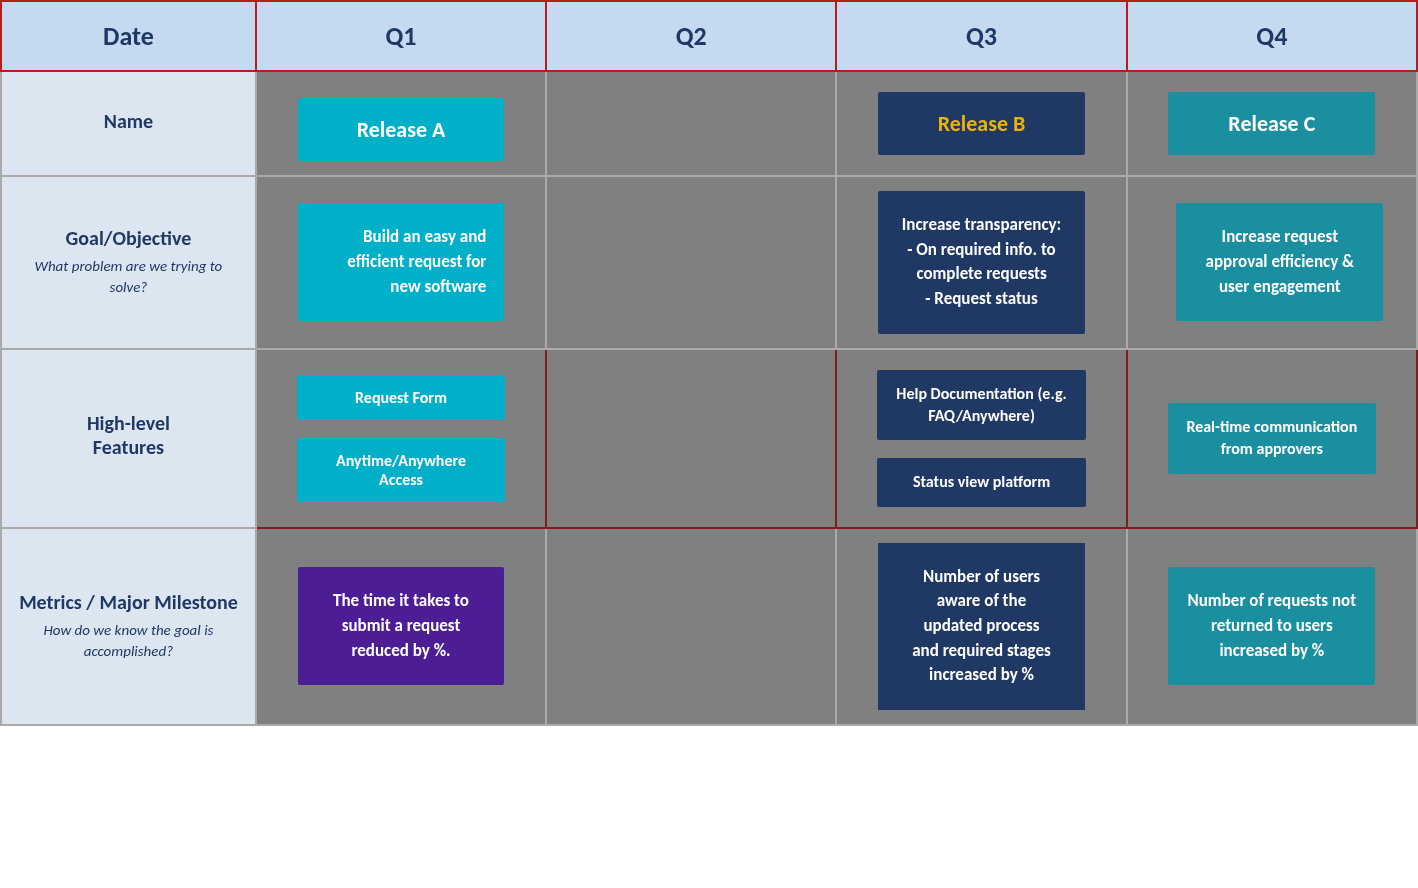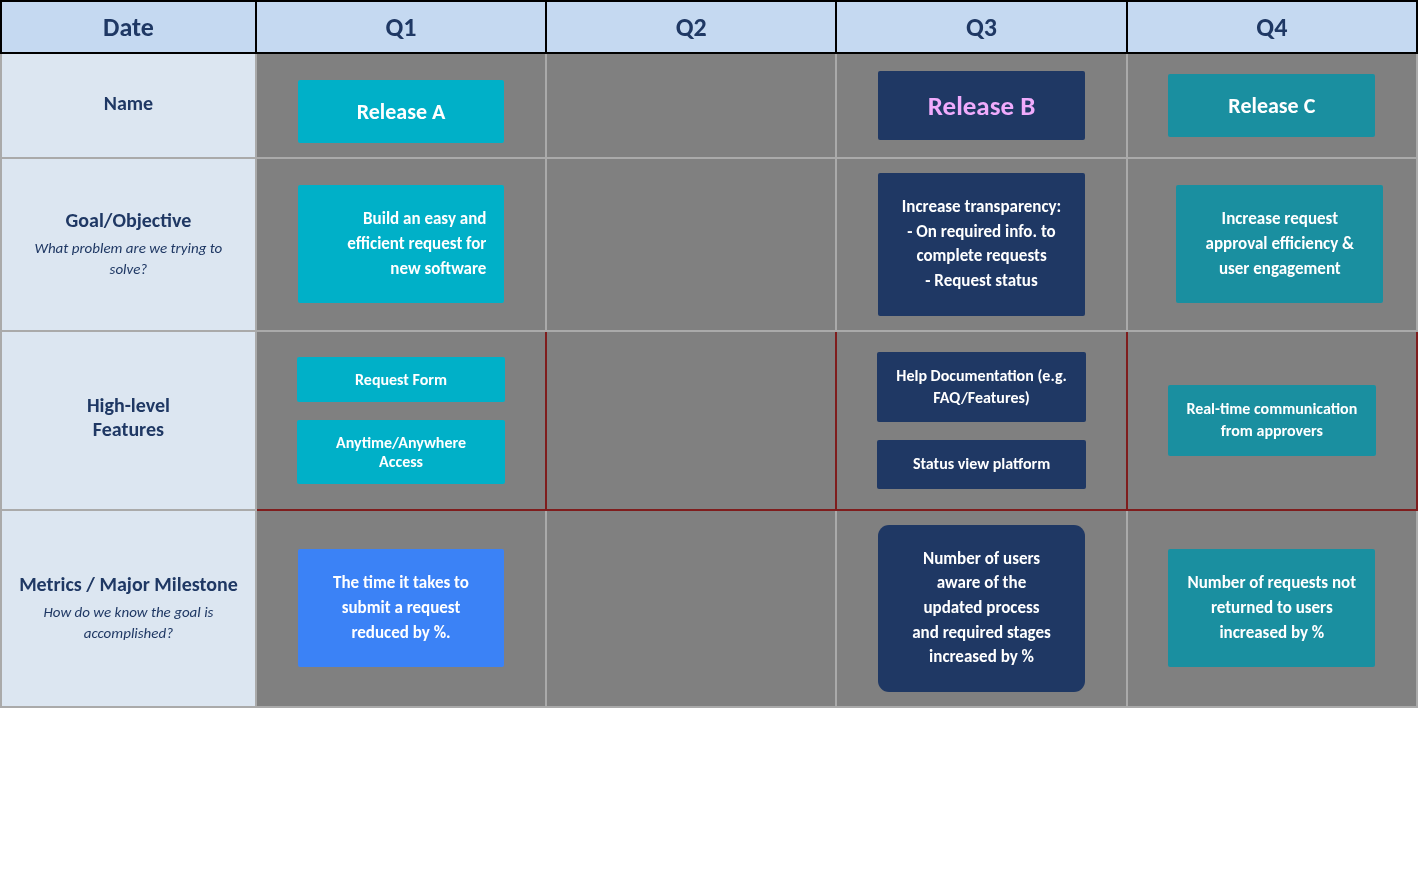--- a/index.html
+++ b/index.html
@@ -16,22 +16,22 @@
       table-layout: fixed;
     }
 
     
     .header-row th {
       background: #c5d9f1;
       color: #1f3864;
       font-size: 26px;
       font-weight: 800;
       text-align: center;
-      padding: 9px 10px;
-      border: 2px solid #000000;
+      padding: 18px 10px;
+      border: 2px solid #b91c1c;
     }
     .header-row th:first-child {
       width: 18%;
     }
     .header-row th:not(:first-child) {
       width: 20.5%;
     }
 
     
     .row-label {
@@ -75,22 +75,22 @@
       font-weight: 800;
       padding: 18px 20px;
       border-radius: 2px;
       display: inline-block;
       width: 82%;
       text-align: center;
       margin-top: 12px;
     }
     .release-box-navy {
       background: #1f3864;
-      color: #f0abfc;
-      font-size: 27px;
+      color: #eab308;
+      font-size: 22px;
       font-weight: 800;
       padding: 18px 20px;
       border-radius: 2px;
       display: inline-block;
       width: 82%;
       text-align: center;
     }
     .release-box-teal-dark {
       background: #1a8fa0;
       color: #fff;
@@ -177,38 +177,38 @@
       border-radius: 2px;
       display: block;
       width: 80%;
       margin: 0 auto;
       text-align: center;
       line-height: 1.4;
     }
 
     
     .metric-box-teal {
-      background: #3b82f6;
+      background: #4c1d95;
       color: #fff;
       font-size: 17px;
       font-weight: 700;
       padding: 22px 18px;
       border-radius: 2px;
       display: inline-block;
       width: 82%;
       text-align: center;
       line-height: 1.45;
     }
     .metric-box-navy {
       background: #1f3864;
       color: #fff;
       font-size: 17px;
       font-weight: 700;
       padding: 22px 34px;
-      border-radius: 11px;
+      border-radius: 0;
       display: inline-block;
       width: 82%;
       text-align: center;
       line-height: 1.45;
     }
     .metric-box-teal-dark {
       background: #1a8fa0;
       color: #fff;
       font-size: 17px;
       font-weight: 700;
@@ -286,21 +286,21 @@
         <span class="label-title" style="font-size:20px;">High-level<br>Features</span>
       </td>
       <td class="features-cell">
         <div class="feature-box-teal">Request Form</div>
         <div class="feature-box-teal" style="margin-bottom:0;">Anytime/Anywhere Access</div>
       </td>
       <td class="features-cell">
         
       </td>
       <td class="features-cell">
-        <div class="feature-box-navy">Help Documentation (e.g. FAQ/Features)</div>
+        <div class="feature-box-navy">Help Documentation (e.g. FAQ/Anywhere)</div>
         <div class="feature-box-navy" style="margin-bottom:0;">Status view platform</div>
       </td>
       <td class="features-cell">
         <div class="feature-box-teal-dark">Real-time communication from approvers</div>
       </td>
     </tr>
 
     <tr>
       <td class="row-label">
         <span class="label-title">Metrics / Major Milestone</span>

